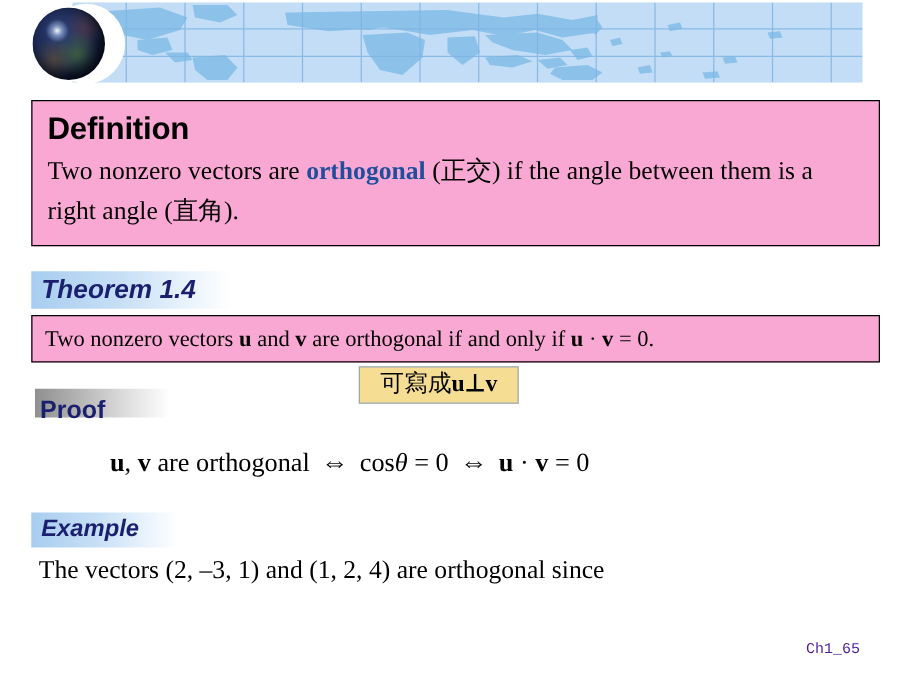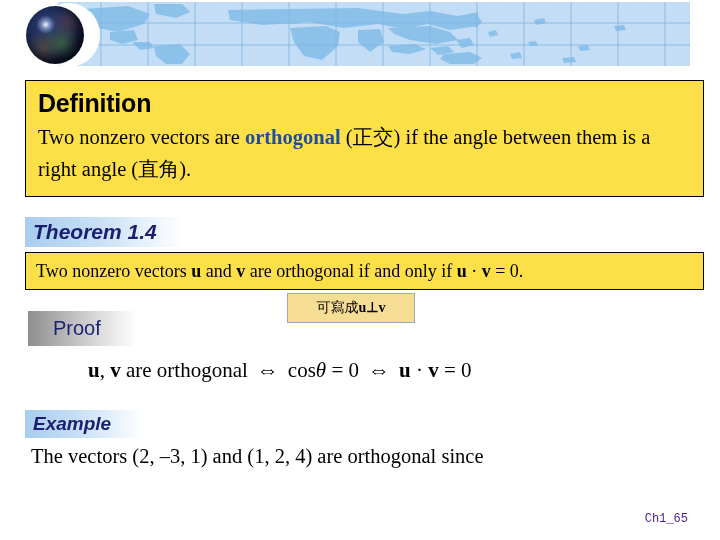--- a/index.html
+++ b/index.html
@@ -57,21 +57,21 @@
       radial-gradient(ellipse at 30% 72%, rgba(110,90,50,0.6) 0%, rgba(110,90,50,0) 30%),
       radial-gradient(ellipse at 72% 28%, rgba(120,70,60,0.45) 0%, rgba(120,70,60,0) 28%),
       radial-gradient(circle at 40% 36%, #2b3e73 0%, #1d2a55 45%, #101a36 72%, #070c1c 100%);
     box-shadow: inset -5px -5px 12px rgba(0,0,0,0.65);
   }
 
   
   .bordered-box {
     position: absolute;
     border: 1px solid #000000;
-    background: #fde047;
+    background: #f9a8d4;
     box-sizing: border-box;
   }
 
   
   #definition-box {
     left: 25px; top: 80px;
     width: 679px; height: 117px;
     padding: 8px 12px 0 12px;
   }
   #definition-heading {
@@ -131,41 +131,41 @@
     font-family: "Liberation Serif", serif;
     font-size: 18px;
     color: #000000;
     white-space: nowrap;
   }
 
   
   #proof-banner {
     position: absolute;
     left: 28px; top: 311px;
-    width: 108px; height: 35px;
+    width: 108px; height: 23px;
     background: linear-gradient(to right, #8f8f8f 0%, #b4b4b4 32%, #dcdcdc 66%, #ffffff 100%);
     font-family: "Liberation Sans", sans-serif;
-    font-weight: normal;
+    font-weight: bold;
     font-size: 20px;
     line-height: 35px;
     color: #1a1f6e;
-    padding-left: 25px;
+    padding-left: 4px;
     box-sizing: border-box;
   }
 
   
   #callout-note {
     position: absolute;
     left: 287px; top: 293px;
     width: 128px; height: 30px;
     background: #f5dd94;
     border: 1px solid #9aaabb;
     box-sizing: border-box;
     font-family: "Liberation Serif", serif;
-    font-size: 14px;
+    font-size: 19px;
     line-height: 28px;
     text-align: center;
     color: #000000;
     white-space: nowrap;
   }
   #callout-note .vec { font-weight: bold; }
 
   
   #proof-equation {
     position: absolute;

